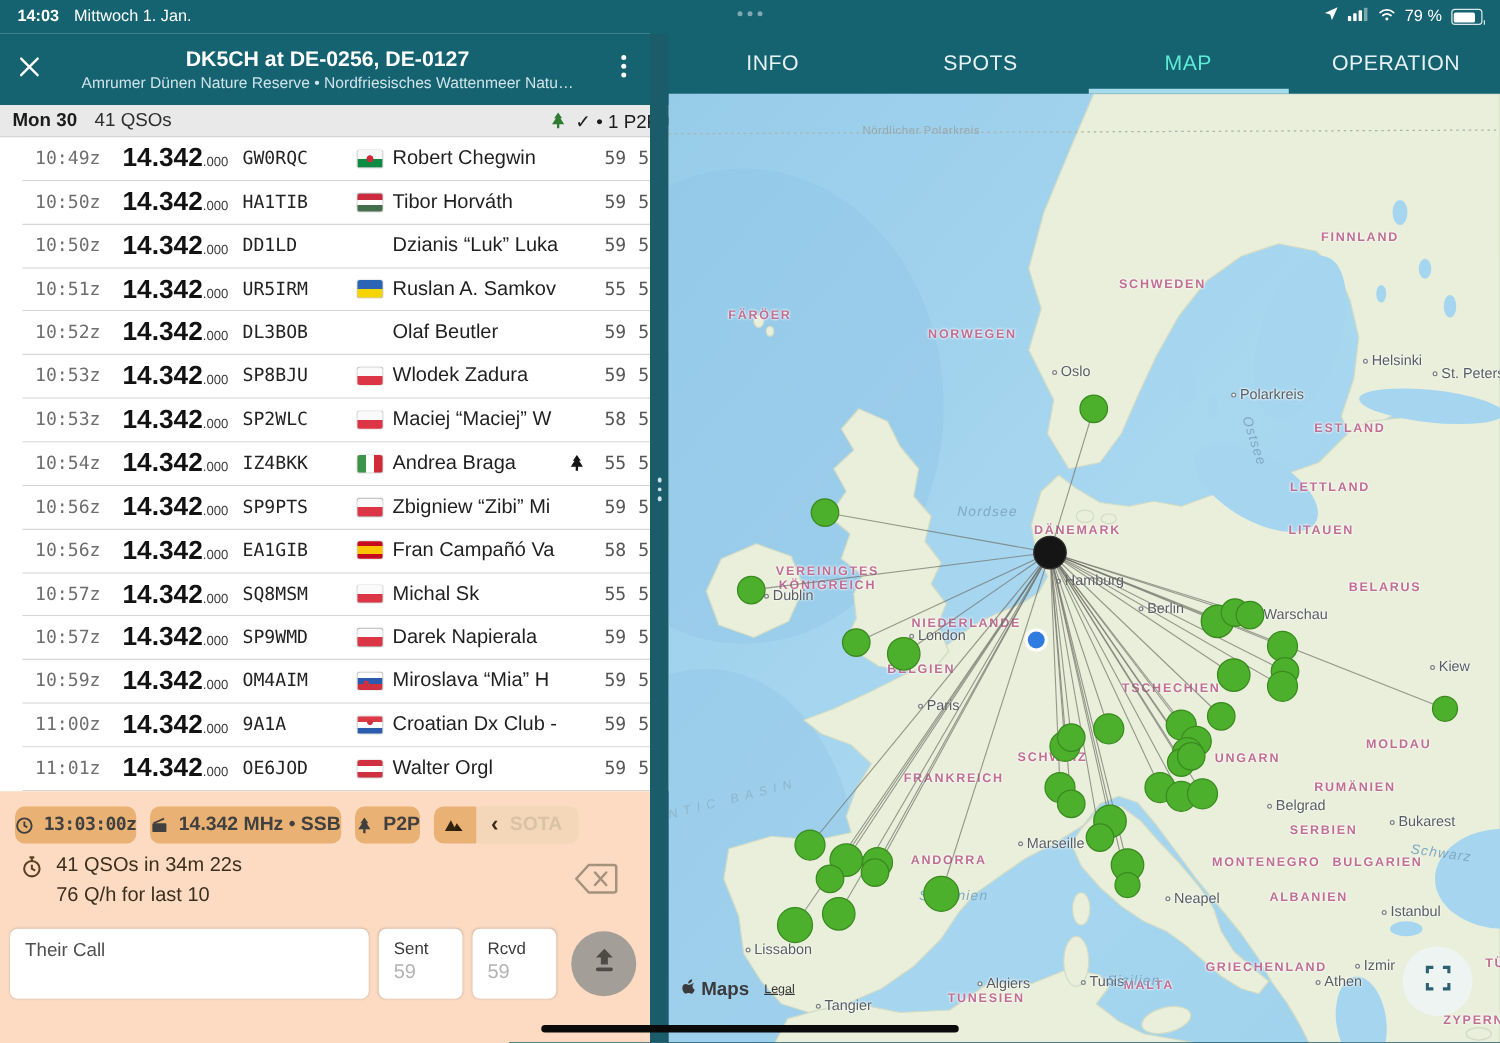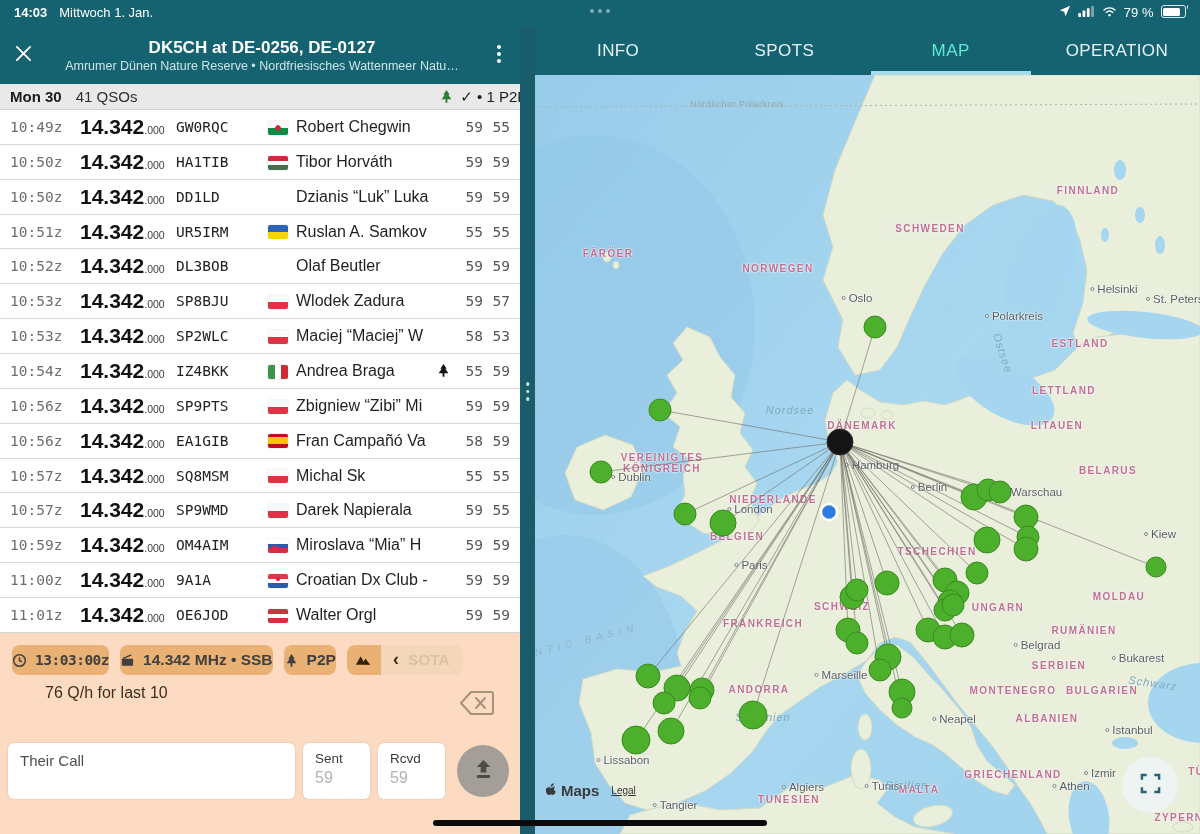--- a/index.html
+++ b/index.html
@@ -6,21 +6,21 @@
   #app{position:relative;width:1200px;height:834px;overflow:hidden;background:#156270;
        font-family:"Liberation Sans",sans-serif;-webkit-font-smoothing:antialiased;}
   .mono{font-family:"DejaVu Sans Mono",monospace;}
 
   
   #statusbar{position:absolute;left:0;top:0;width:1200px;height:27px;color:#fff;font-size:13px;z-index:40;}
   #sb-left{position:absolute;left:14px;top:5px;display:flex;gap:12px;align-items:center;}
   #sb-time{font-weight:bold;}
   #sb-dots{position:absolute;left:50%;top:9px;transform:translateX(-50%);display:flex;gap:4px;}
   #sb-dots i{width:4px;height:4px;border-radius:50%;background:#7fa8b1;}
-  #sb-right{position:absolute;right:12px;top:5px;display:flex;gap:7px;align-items:flex-start;}
+  #sb-right{position:absolute;right:12px;top:5px;display:flex;gap:7px;align-items:flex-end;}
   .batt{width:23px;height:11px;border:1px solid rgba(255,255,255,.85);border-radius:3px;position:relative;}
   .batt .fill{position:absolute;left:1.5px;top:1.5px;bottom:1.5px;width:75%;background:#fff;border-radius:1.5px;}
   .batt-tip{width:1.5px;height:4px;background:rgba(255,255,255,.85);border-radius:0 1px 1px 0;margin-left:-6px;}
 
   
   #leftpanel{position:absolute;left:0;top:27px;width:520px;height:807px;background:#fff;}
   #appheader{position:absolute;left:0;top:0;width:520px;height:57px;background:#156270;display:flex;align-items:center;}
   #closebtn{width:46px;display:flex;justify-content:center;cursor:pointer;}
   #titleblock{flex:1;text-align:center;color:#fff;overflow:hidden;}
   #page-title{font-size:17px;font-weight:bold;line-height:20px;}
@@ -28,21 +28,21 @@
   #kebabbtn{width:42px;display:flex;justify-content:center;cursor:pointer;}
 
   #logheader{position:absolute;left:0;top:57px;width:580px;height:26px;background:#e9e9e9;
              display:flex;align-items:center;font-size:15px;color:#1c1c1c;border-bottom:1px solid #d0d0d0;box-sizing:border-box;}
   #lh-date{font-weight:bold;margin-left:10px;}
   #lh-count{margin-left:14px;color:#2e2e2e;}
   #lh-right{margin-left:auto;margin-right:10px;display:flex;align-items:center;gap:6px;}
   .hpine{color:#2e7d32;display:flex;}
   .hglobe{color:#2c2c2c;display:flex;}
 
-  #qsolist{position:absolute;left:0;top:83px;width:520px;height:523px;background:#fff;overflow:hidden;}
+  #qsolist{position:absolute;left:0;top:83px;width:520px;height:523px;background:#fff;overflow:hidden;padding-left:18px;}
   .qrow{display:flex;align-items:center;height:33.87px;border-bottom:1px solid #d6d6d6;background:#fff;
         font-size:16px;color:#1f1f1f;padding-left:10px;box-sizing:content-box;}
   .qtime{width:70px;font-family:"DejaVu Sans Mono",monospace;font-size:14.5px;color:#6e6e6e;flex:none;}
   .qfreq{width:96px;color:#121212;flex:none;}
   .qfreq b{font-size:21px;}
   .qfreq .sub{font-size:10.5px;color:#3c3c3c;}
   .qcall{width:92px;font-family:"DejaVu Sans Mono",monospace;font-size:14.5px;color:#222;flex:none;}
   .qflag{width:28px;flex:none;}
   .flag{display:inline-block;width:20px;height:14px;border-radius:2px;box-shadow:0 0 1px rgba(0,0,0,.45);vertical-align:middle;}
   .flag-wales{background-image:radial-gradient(circle at 50% 50%, #cc2936 0 2.5px, transparent 3px),linear-gradient(#f7f7f7 50%, #0a8a43 50%);}
@@ -391,20 +391,29 @@
               <svg viewBox="0 0 18 12" width="17" height="12">
                 <path fill="currentColor" d="M1 11L6 2l3.2 5.8L11 4.5l5 6.5z"></path>
                 <path fill="#00000030" d="M9.5 11l2.3-4.2L16 11z"></path>
               </svg>
             </span>
             <span class="chev">‹</span>
             <span class="clabel">SOTA</span>
           </div>
         </div>
       <div id="stats">
+        <div class="srow">
+          <span class="sicon">
+              <svg viewBox="0 0 20 20" width="19" height="19" fill="none" stroke="currentColor" stroke-width="1.7">
+                <circle cx="10" cy="11.5" r="6.5"></circle>
+                <path d="M10 8.2v3.3l2.8 1.6M8 2h4M10 2v3"></path>
+              </svg>
+            </span>
+          <span>41 QSOs in 34m 22s</span>
+        </div>
         <div class="s2">76 Q/h for last 10</div>
       </div>
       <div id="backspace"><span><svg viewBox="0 0 38 28" width="38" height="28" fill="none" stroke="#a5927c" stroke-width="2" stroke-linejoin="round">
               <path d="M13 3h20a2 2 0 012 2v18a2 2 0 01-2 2H13L3 14z"></path>
               <path d="M18 9l9 10M27 9l-9 10" stroke-linecap="round"></path>
             </svg></span></div>
       <div id="inputs">
         <input id="theircall" class="box" placeholder="Their Call" style="">
         <div class="box sr">
           <div class="lab">Sent</div>

